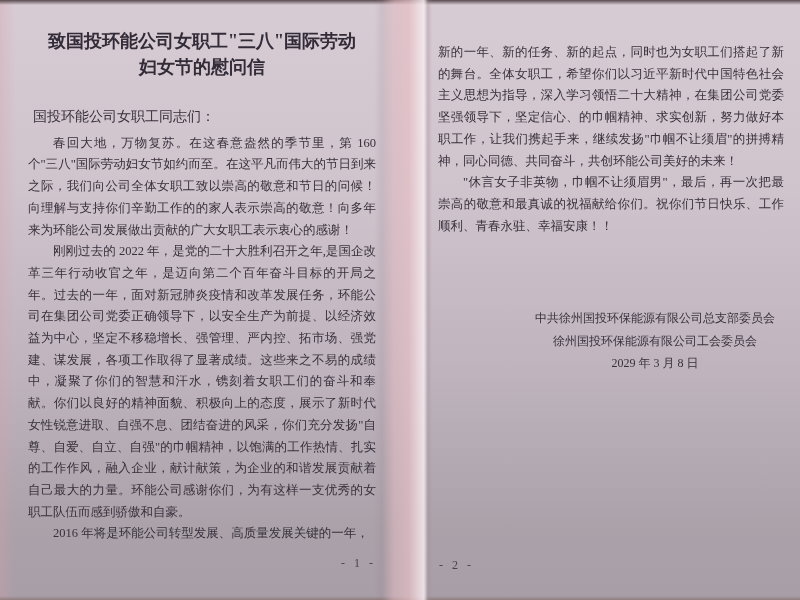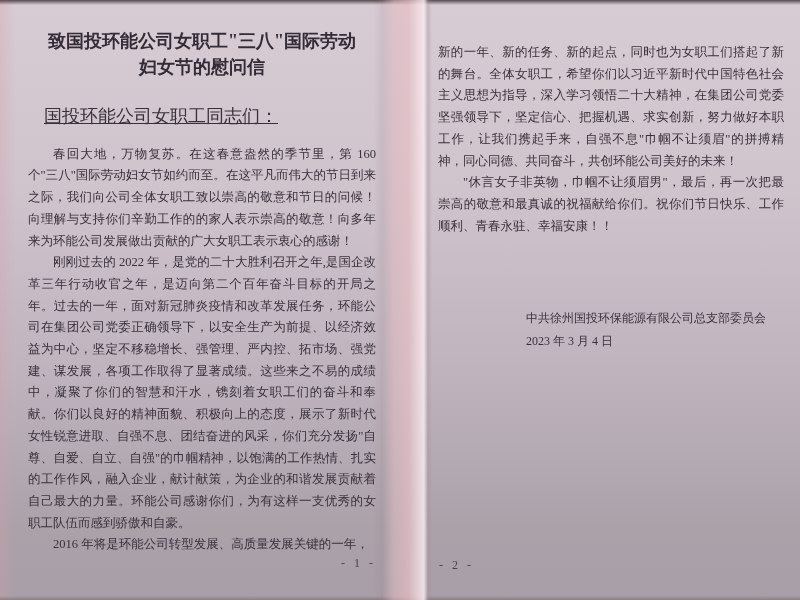--- a/index.html
+++ b/index.html
@@ -30,31 +30,31 @@
   }
   .page { position: absolute; color: #37313c; }
   .page-left  { left: 28px;  top: 28px; width: 348px; }
   .page-right { left: 438px; top: 42px; width: 346px; }
 
   .title {
     font-size: 18px; font-weight: 700; text-align: center;
     line-height: 26px; padding: 0 14px; margin: 0 0 26px 0;
     color: #322c38;
   }
-  .salutation { font-size: 18px; line-height: 21.7px; margin: 16px; text-decoration: underline; }
+  .salutation { font-size: 14px; line-height: 21.7px; margin: 5px; }
   .para {
     font-size: 12.5px; line-height: 21.7px; margin: 0;
     text-align: justify; text-justify: inter-character;
     text-indent: 2em;
   }
   .para.no-indent { text-indent: 0; }
 
   .signature-block {
     margin: 70px 0 0 88px; width: 258px;
-    text-align: left; font-size: 12px; line-height: 22.5px;
+    text-align: center; font-size: 12px; line-height: 22.5px;
   }
   .signature-line, .date-line { margin: 0; }
 
   .page-number {
     position: absolute; font-size: 12px; color: #4a4450; letter-spacing: 3px;
   }
   #footer-1 { left: 341px; top: 556px; }
   #footer-2 { left: 439px; top: 558px; }
 </style>
 </head>
@@ -67,22 +67,23 @@
   <div class="page page-left">
     <h1 class="title">致国投环能公司女职工"三八"国际劳动妇女节的慰问信</h1>
     <p class="salutation">国投环能公司女职工同志们：</p>
     <p class="para">春回大地，万物复苏。在这春意盎然的季节里，第 160 个"三八"国际劳动妇女节如约而至。在这平凡而伟大的节日到来之际，我们向公司全体女职工致以崇高的敬意和节日的问候！向理解与支持你们辛勤工作的的家人表示崇高的敬意！向多年来为环能公司发展做出贡献的广大女职工表示衷心的感谢！</p>
     <p class="para">刚刚过去的 2022 年，是党的二十大胜利召开之年,是国企改革三年行动收官之年，是迈向第二个百年奋斗目标的开局之年。过去的一年，面对新冠肺炎疫情和改革发展任务，环能公司在集团公司党委正确领导下，以安全生产为前提、以经济效益为中心，坚定不移稳增长、强管理、严内控、拓市场、强党建、谋发展，各项工作取得了显著成绩。这些来之不易的成绩中，凝聚了你们的智慧和汗水，镌刻着女职工们的奋斗和奉献。你们以良好的精神面貌、积极向上的态度，展示了新时代女性锐意进取、自强不息、团结奋进的风采，你们充分发扬"自尊、自爱、自立、自强"的巾帼精神，以饱满的工作热情、扎实的工作作风，融入企业，献计献策，为企业的和谐发展贡献着自己最大的力量。环能公司感谢你们，为有这样一支优秀的女职工队伍而感到骄傲和自豪。</p>
     <p class="para">2016 年将是环能公司转型发展、高质量发展关键的一年，</p>
   </div>
   <div class="page-number" id="footer-1">- 1 -</div>
 
   <div class="page page-right">
-    <p class="para no-indent">新的一年、新的任务、新的起点，同时也为女职工们搭起了新的舞台。全体女职工，希望你们以习近平新时代中国特色社会主义思想为指导，深入学习领悟二十大精神，在集团公司党委坚强领导下，坚定信心、把握机遇、求实创新，努力做好本职工作，让我们携起手来，自强不息"巾帼不让须眉"的拼搏精神，同心同德、共同奋斗，共创环能公司美好的未来！</p>
+    <p class="para no-indent">新的一年、新的任务、新的起点，同时也为女职工们搭起了新的舞台。全体女职工，希望你们以习近平新时代中国特色社会主义思想为指导，深入学习领悟二十大精神，在集团公司党委坚强领导下，坚定信心、的巾帼精神、求实创新，努力做好本职工作，让我们携起手来，继续发扬"巾帼不让须眉"的拼搏精神，同心同德、共同奋斗，共创环能公司美好的未来！</p>
     <p class="para">"休言女子非英物，巾帼不让须眉男"，最后，再一次把最崇高的敬意和最真诚的祝福献给你们。祝你们节日快乐、工作顺利、青春永驻、幸福安康！！</p>
     <div class="signature-block">
       <p class="signature-line">中共徐州国投环保能源有限公司总支部委员会</p>
-      <p class="date-line">2023 年 3 月 4 日</p>
+      <p class="signature-line">徐州国投环保能源有限公司工会委员会</p>
+      <p class="date-line">2029 年 3 月 8 日</p>
     </div>
   </div>
   <div class="page-number" id="footer-2">- 2 -</div>
 
 </div>
 
 </body></html>

